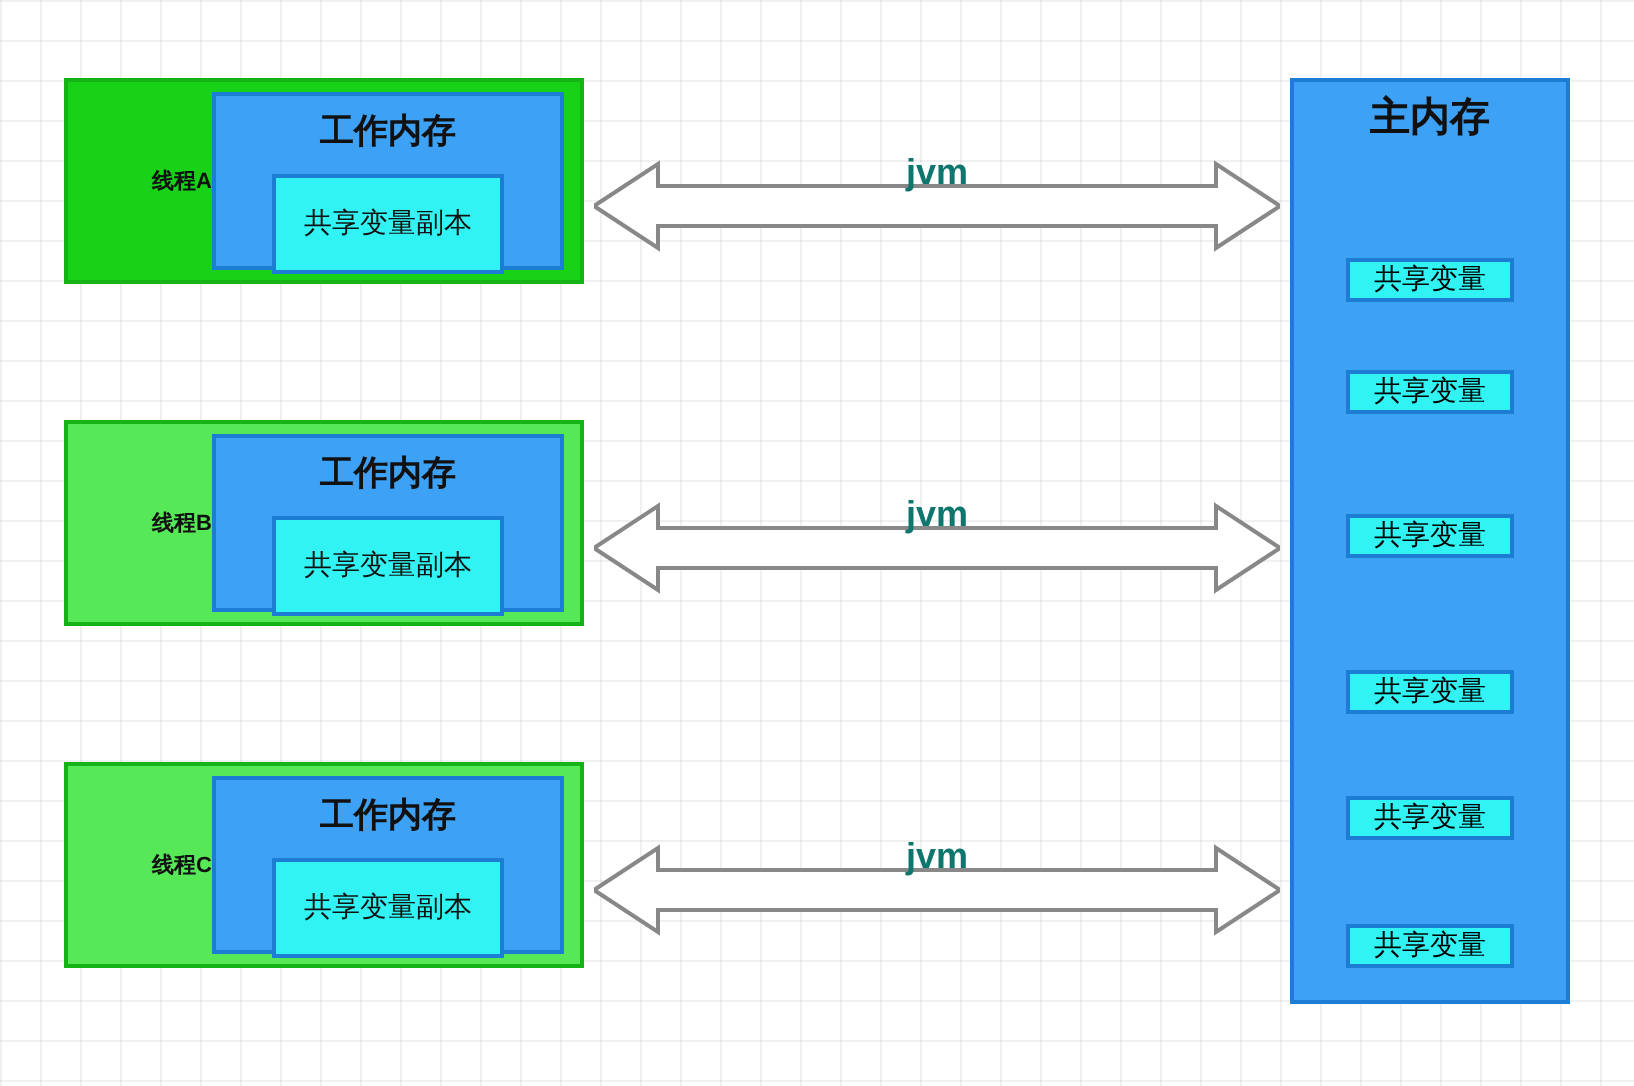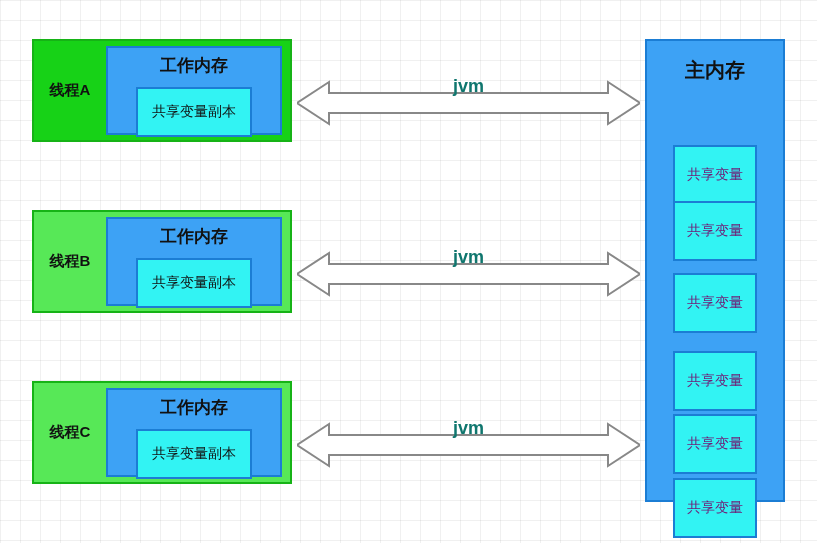--- a/index.html
+++ b/index.html
@@ -17,22 +17,22 @@
     overflow: hidden;
   }
   .box { position: absolute; box-sizing: border-box; }
   .thread {
     border: 2px solid #16b316;
     display: flex;
     align-items: center;
   }
   .thread-label {
     width: 72px;
-    text-align: center;
-    font-size: 15px;
+    text-align: right;
+    font-size: 11px;
     font-weight: bold;
     color: #111;
   }
   .workmem {
     border: 2px solid #1b7dd4;
     background: #3da2f5;
     flex: 1;
     height: 86%;
     margin-right: 8px;
     position: relative;
@@ -58,30 +58,30 @@
   .mainmem {
     border: 2px solid #1b7dd4;
     background: #3da2f5;
     display: flex;
     flex-direction: column;
     align-items: center;
   }
   .mainmem-title {
     font-size: 20px;
     font-weight: bold;
-    margin-top: 16px;
+    margin-top: 4px;
     color: #111;
   }
   .shared {
     border: 2px solid #1b7dd4;
     background: #32f3f3;
     font-size: 14px;
-    padding: 19px 12px;
-    margin: 16px;
-    color: #701a75;
+    padding: 0 12px;
+    margin: 0;
+    color: #000000;
     position: absolute;
   }
   .arrow-wrap {
     position: absolute;
     height: 50px;
   }
   .arrow-label {
     position: absolute;
     width: 100%;
     text-align: center;

